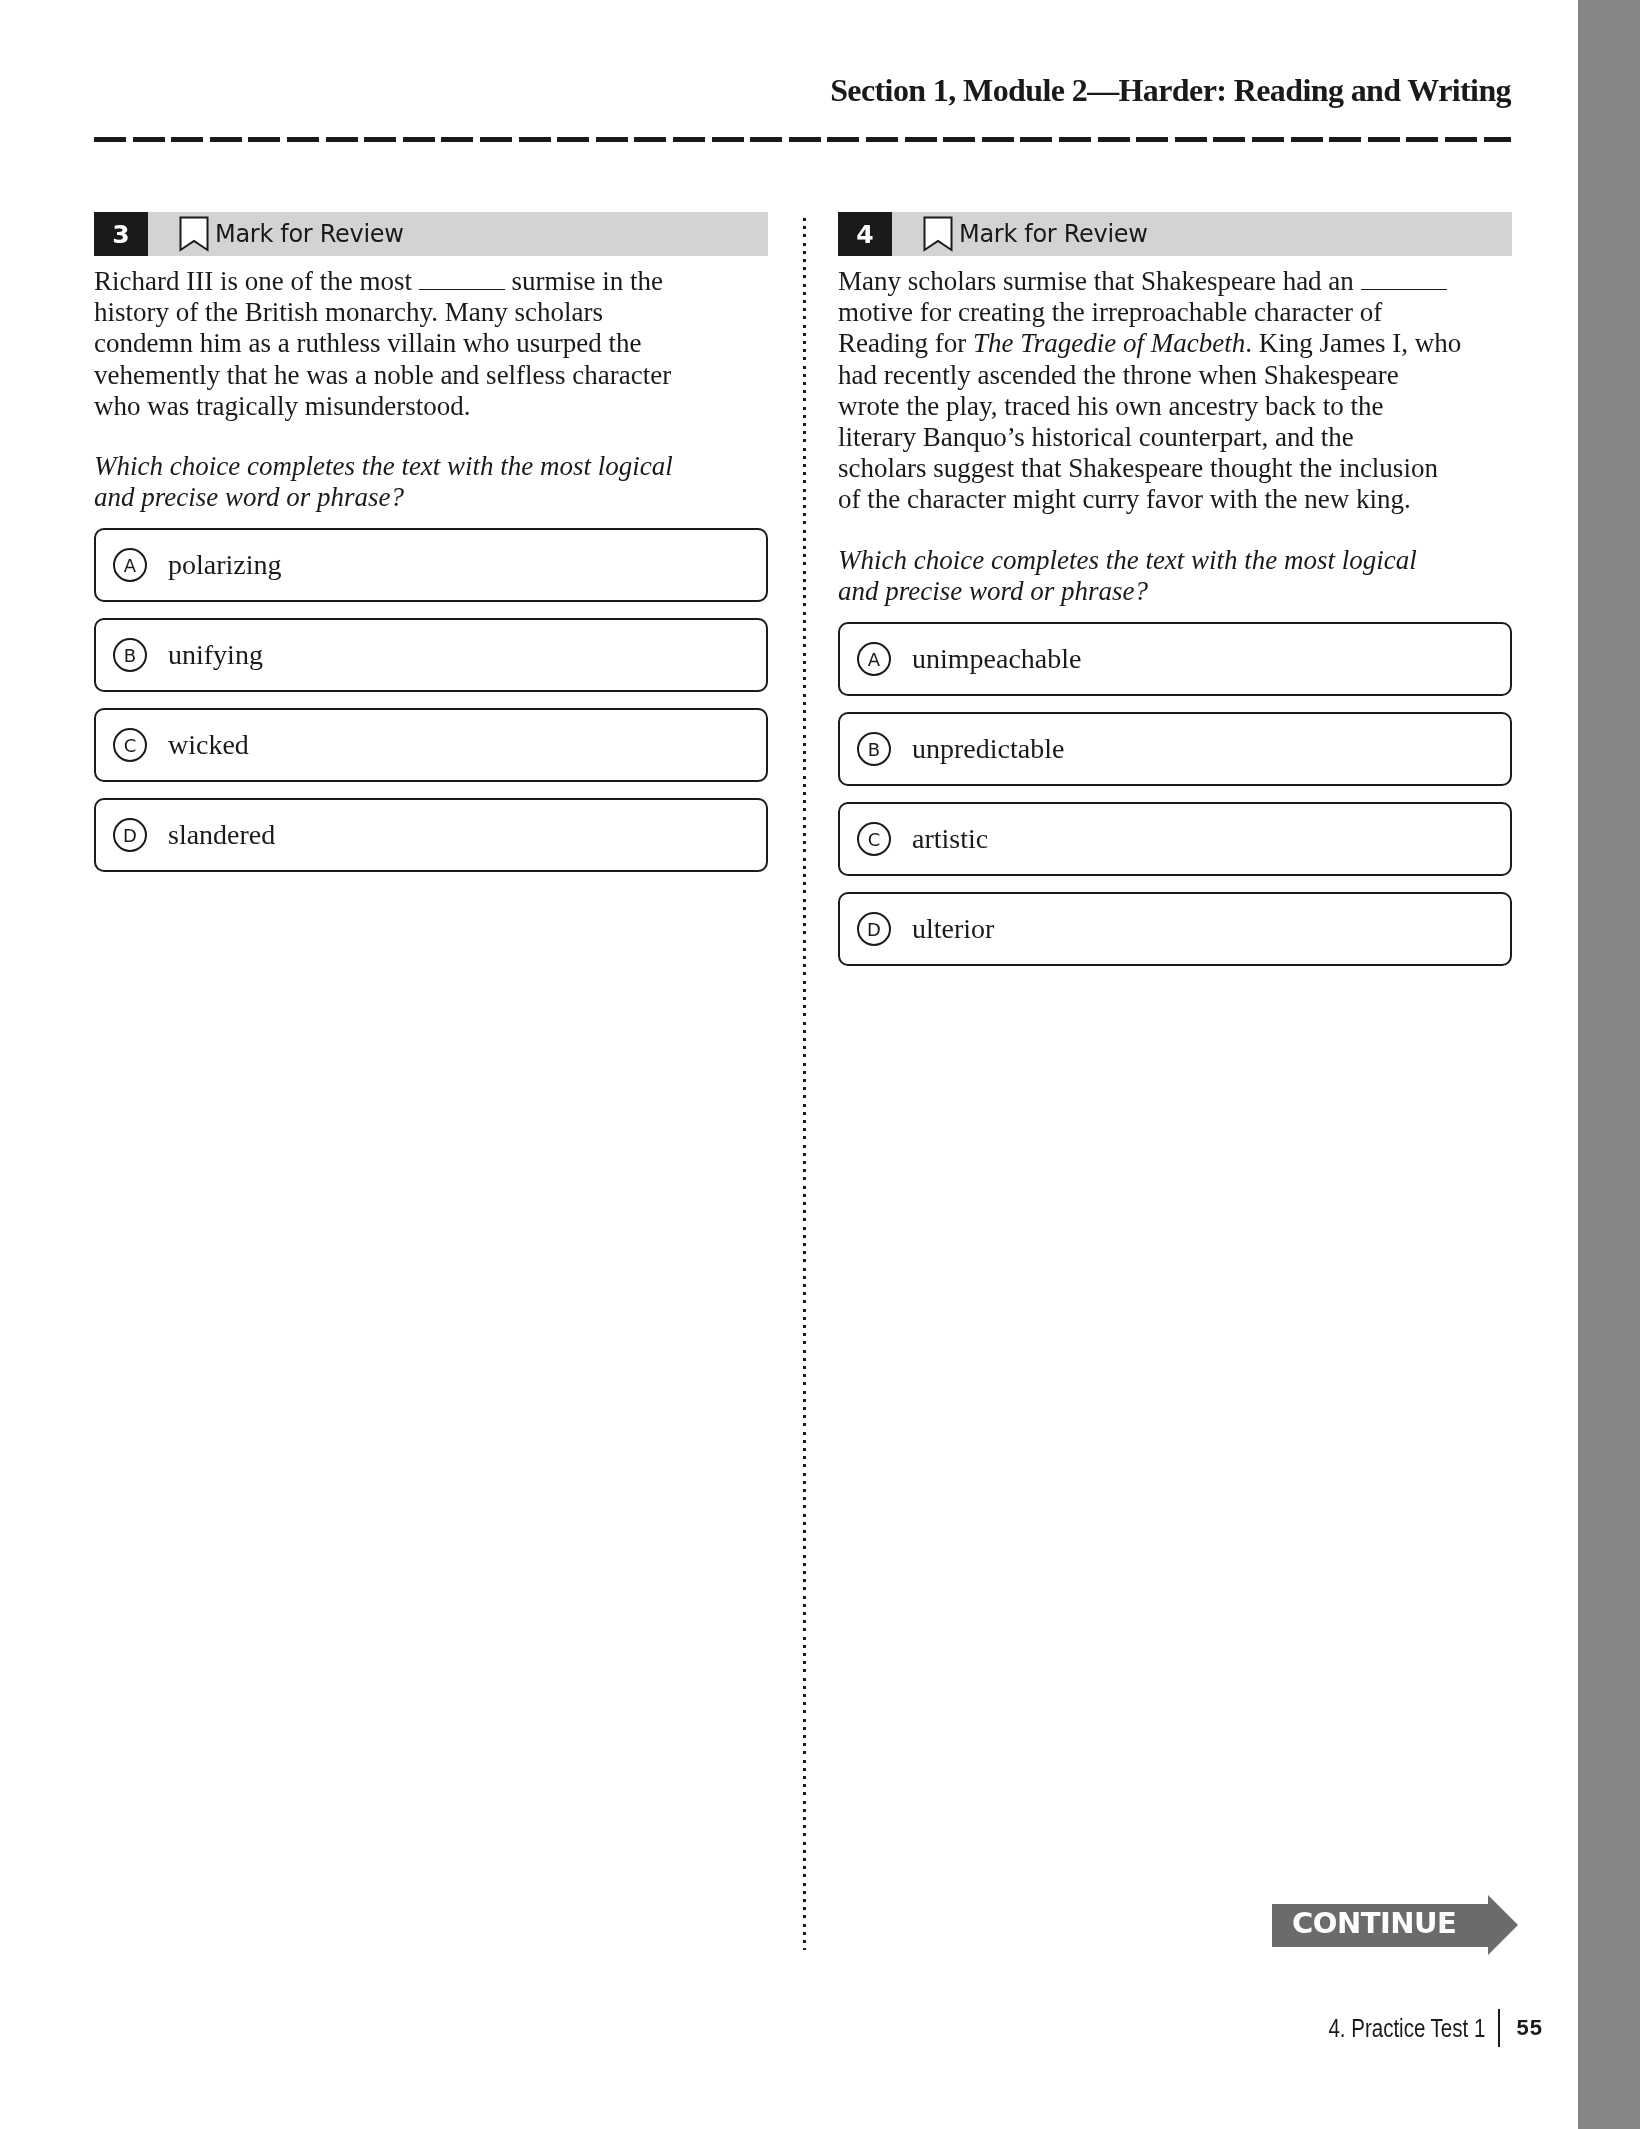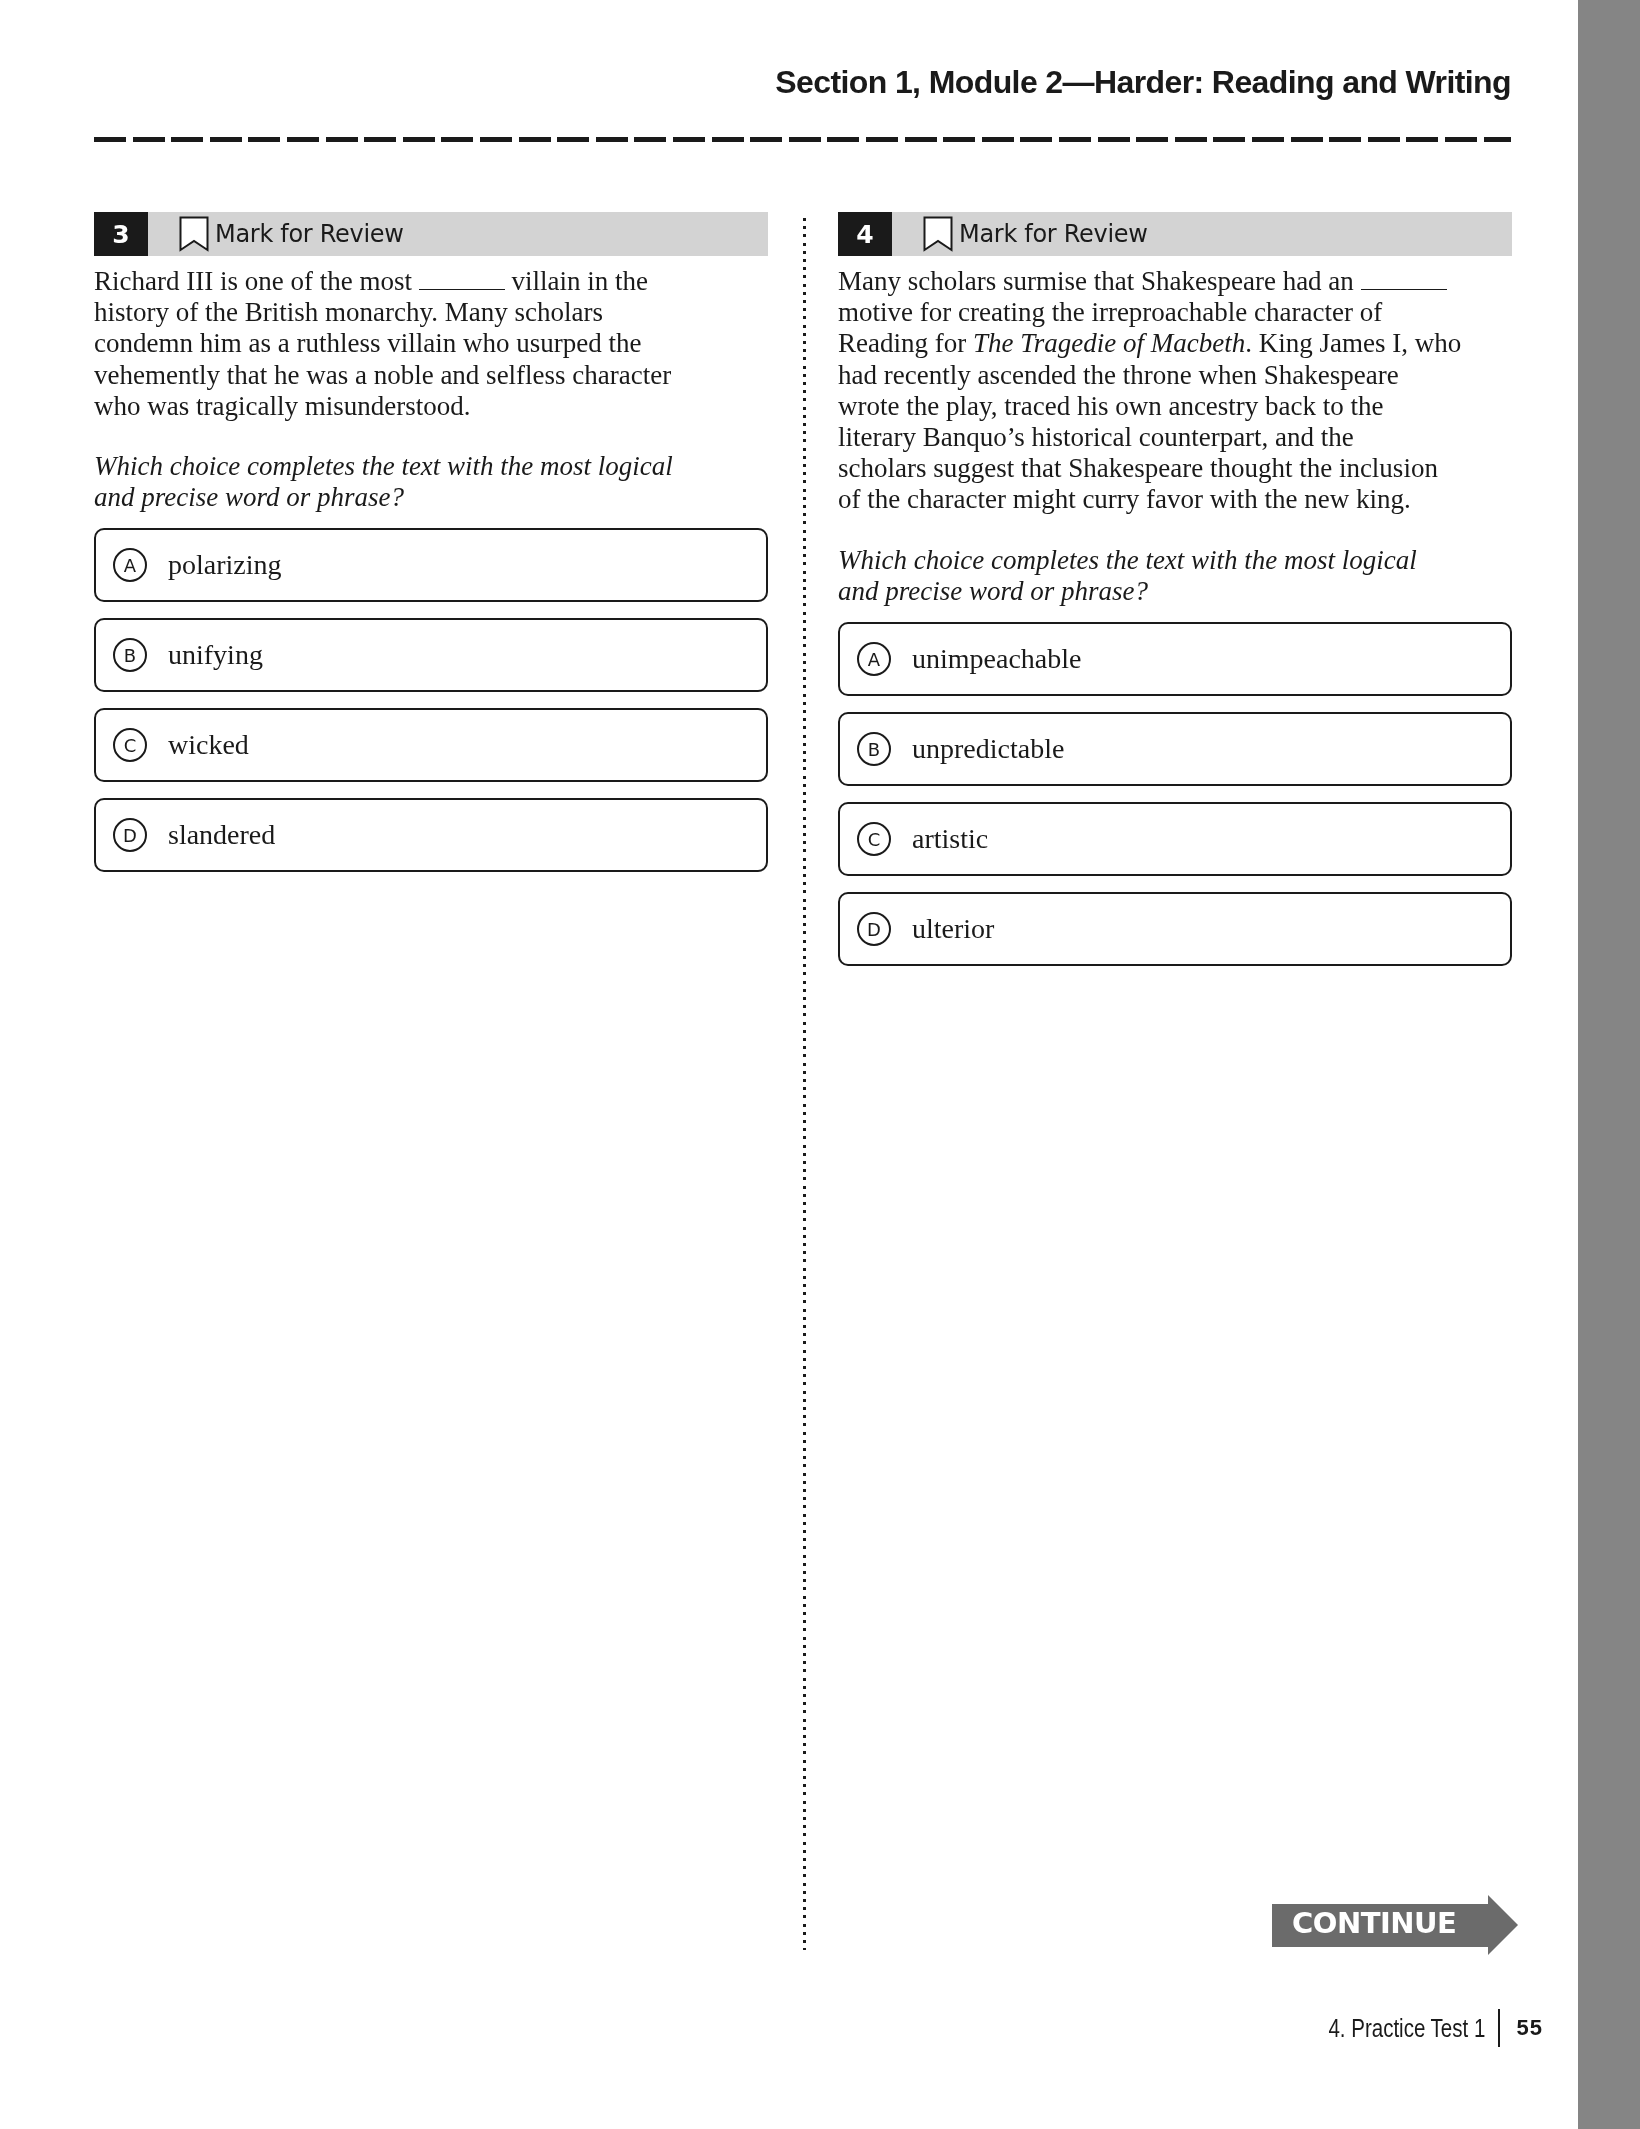--- a/index.html
+++ b/index.html
@@ -2,22 +2,22 @@
 <html><head>
 <meta charset="utf-8">
 <style>
   html, body { margin:0; padding:0; }
   body {
     width:1640px; height:2129px; position:relative; background:#ffffff;
     overflow:hidden; color:#1a1a1a;
   }
   .side-bar { position:absolute; left:1578px; top:0; width:62px; height:2129px; background:#858585; }
   .section-title {
-    position:absolute; right:129px; top:64px; margin:0;
-    font-family:Liberation Sans, sans-serif; font-weight:bold; font-size:32px;
+    position:absolute; right:129px; top:72px; margin:0;
+    font-family:Liberation Serif, serif; font-weight:bold; font-size:32px;
     letter-spacing:-0.6px; color:#1a1a1a; white-space:nowrap;
   }
   .dash-rule {
     position:absolute; left:94px; top:137px; width:1417px; height:5px;
     background: repeating-linear-gradient(to right, #1a1a1a 0 32px, transparent 32px 38.6px);
   }
   .col { position:absolute; top:212px; width:674px; }
   .col.left { left:94px; }
   .col.right { left:838px; }
   .q-header { position:relative; height:44px; background:#d3d3d3; display:flex; align-items:center; }
@@ -79,21 +79,21 @@
   <div class="q-header">
     <div class="q-num">3</div>
     <span class="bookmark">
       <svg width="30" height="36" viewBox="0 0 30 36">
           <path d="M1.5 1.5 H28.5 V34 L15 25 L1.5 34 Z" fill="#fff" stroke="#1a1a1a" stroke-width="2"></path>
         </svg>
     </span>
     <span class="mark-label">Mark for Review</span>
   </div>
   <div class="passage">
-    <span class="line"><span>Richard III is one of the most </span><span class="blank"></span><span> villain in the</span></span>
+    <span class="line"><span>Richard III is one of the most </span><span class="blank"></span><span> surmise in the</span></span>
     <span class="line">history of the British monarchy. Many scholars</span>
     <span class="line">condemn him as a ruthless villain who usurped the</span>
     <span class="line">vehemently that he was a noble and selfless character</span>
     <span class="line">who was tragically misunderstood.</span>
   </div>
   <div class="passage question">
     <span class="line">Which choice completes the text with the most logical</span>
     <span class="line">and precise word or phrase?</span>
   </div>
   <div class="choices">

